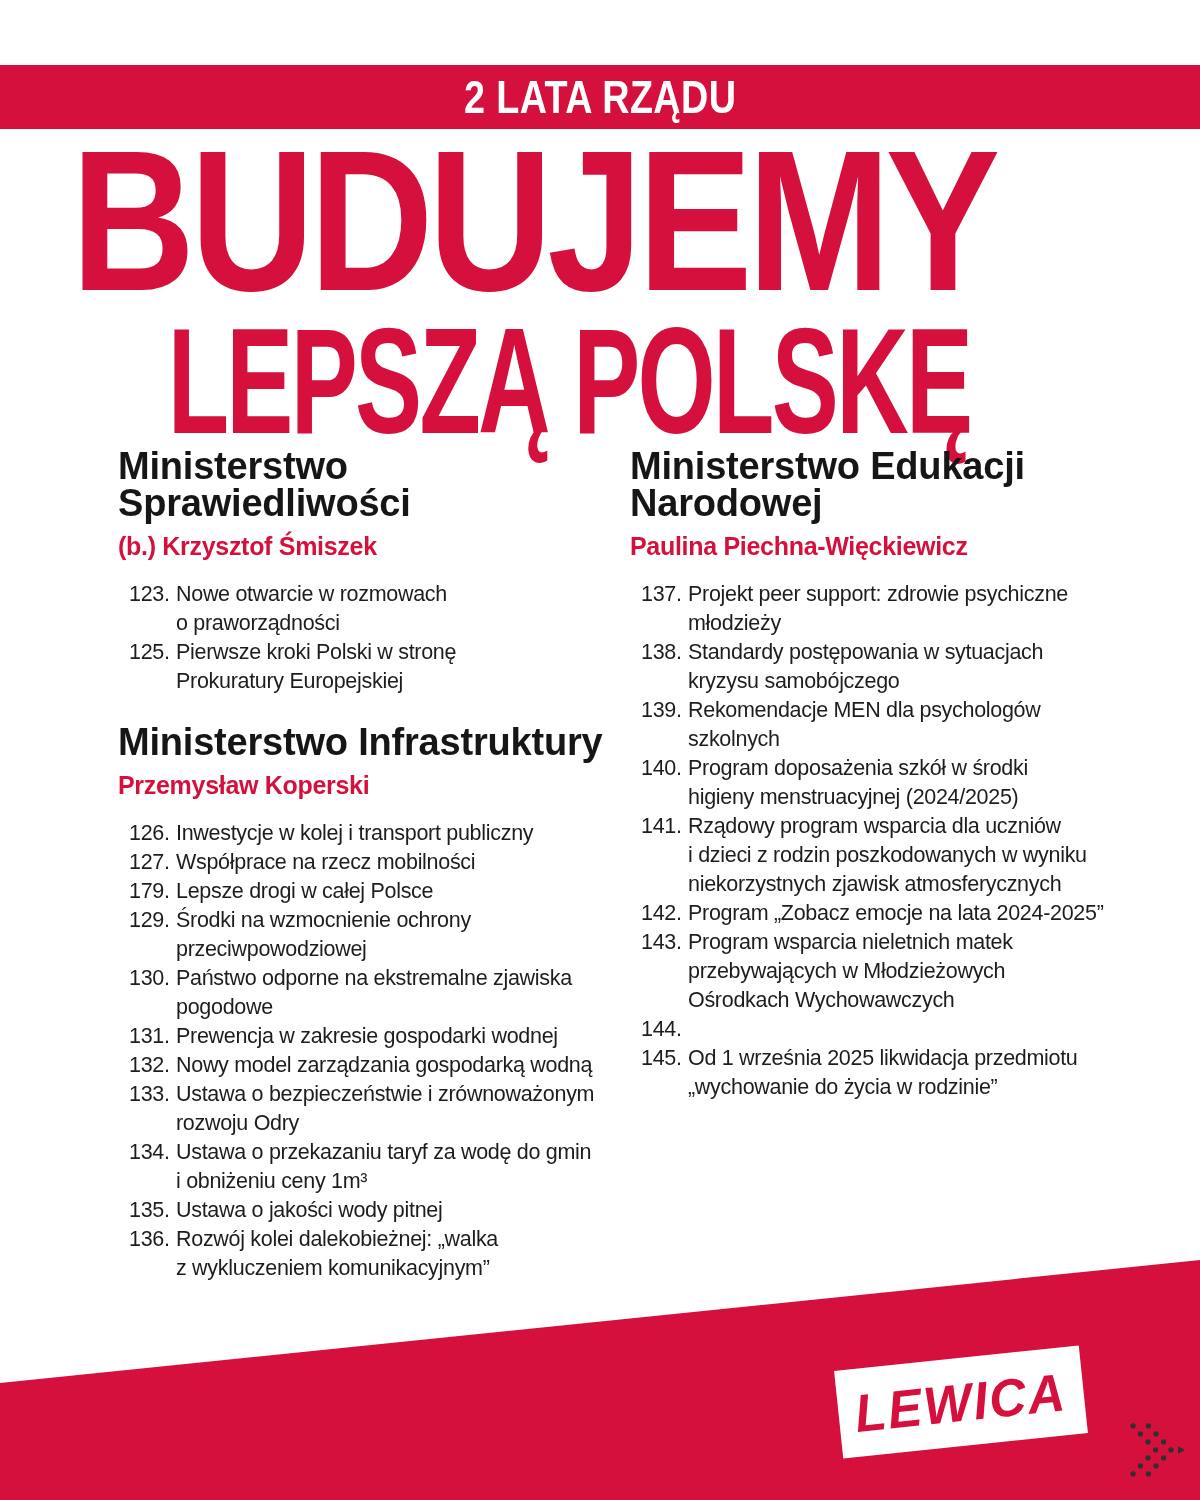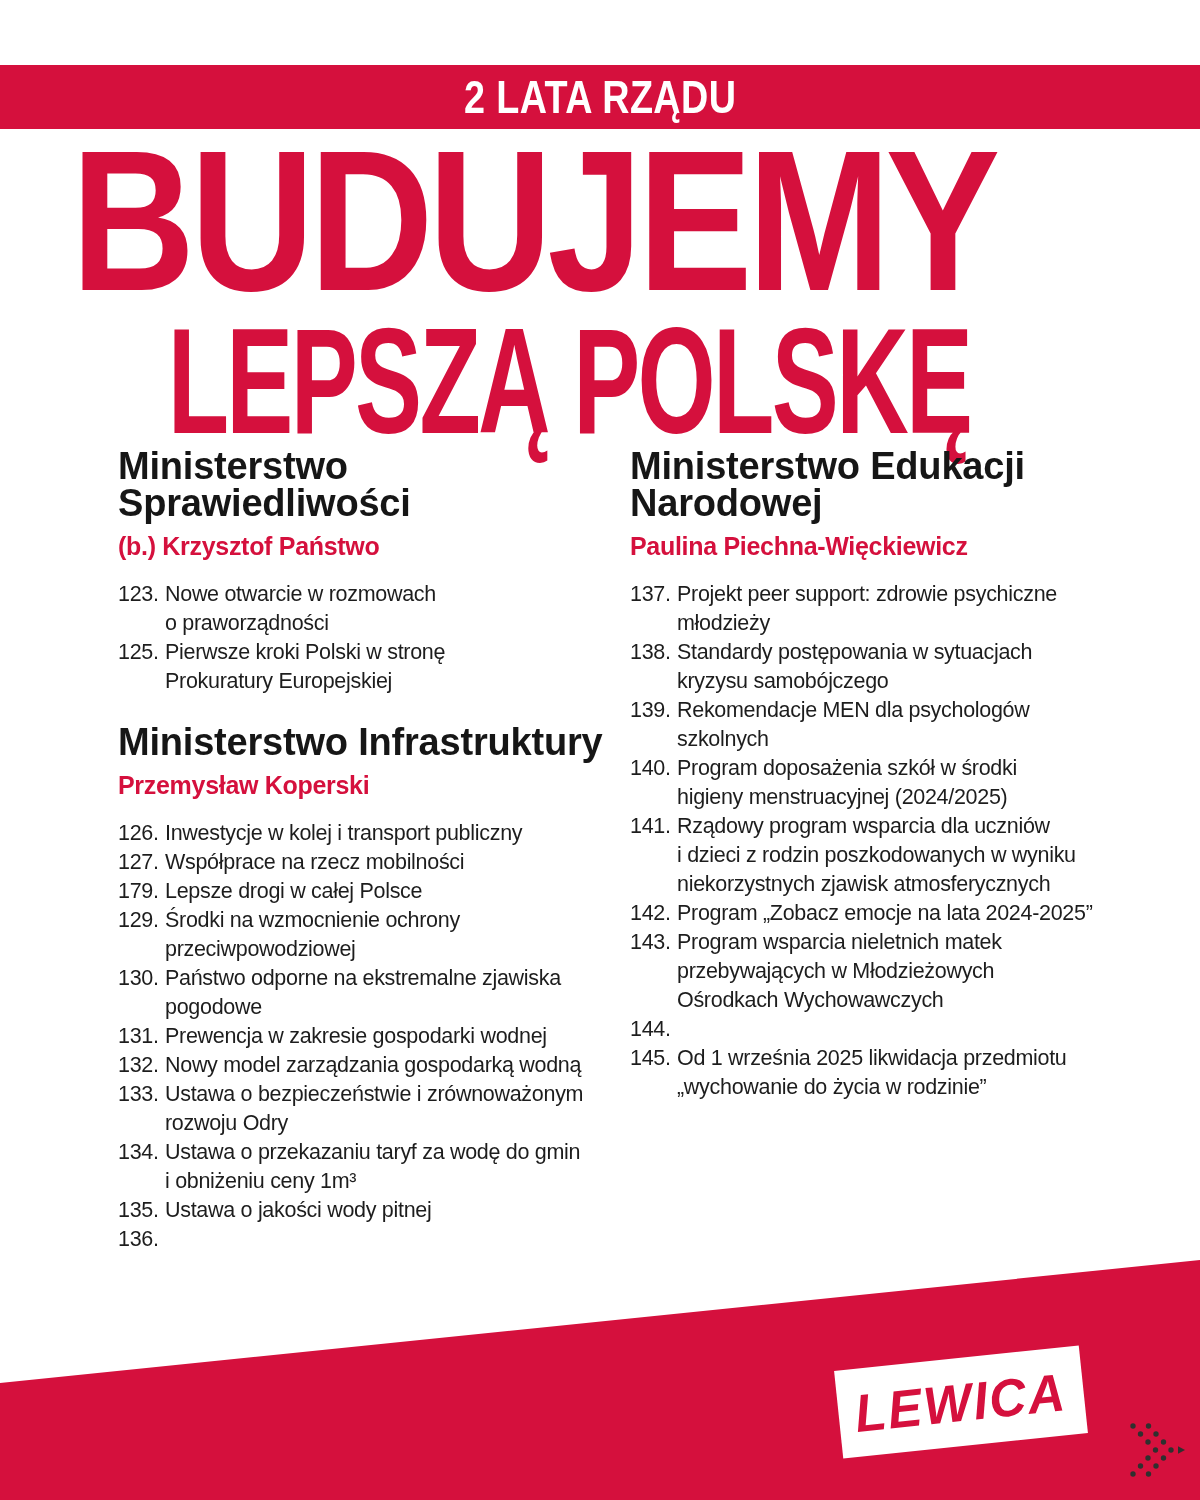--- a/index.html
+++ b/index.html
@@ -50,21 +50,21 @@
   }
   .minister-name {
     margin-top:10px; font-size:25px; line-height:29px; font-weight:bold;
     color:#d5103d; letter-spacing:-0.3px;
   }
   .items { margin-top:19px; }
   .item {
     display:flex; align-items:flex-start;
     font-size:21.5px; line-height:29px; color:#1d1d1d; letter-spacing:-0.3px;
   }
-  .item .num { flex:0 0 47px; }
+  .item .num { flex:0 0 47px;margin-left:11px; }
   .item .txt { white-space:pre-line; }
 
   
   .bottom-band {
     position:absolute; left:0; bottom:0; width:1200px; height:240px;
     background:#d5103d;
     -webkit-clip-path:polygon(0 123px, 100% 0, 100% 100%, 0 100%);
     clip-path:polygon(0 123px, 100% 0, 100% 100%, 0 100%);
   }
   .lewica-box {
@@ -90,21 +90,21 @@
 
   <div class="headline">
     <span class="l1">BUDUJEMY</span>
     <span class="l2">LEPSZĄ POLSKĘ</span>
   </div>
 
   <div class="col col-left">
       <section class="ministry">
         <h2 class="ministry-title">Ministerstwo
 Sprawiedliwości</h2>
-        <div class="minister-name">(b.) Krzysztof Państwo</div>
+        <div class="minister-name">(b.) Krzysztof Śmiszek</div>
         <div class="items">
           <div class="item">
             <span class="num">123.</span>
             <span class="txt">Nowe otwarcie w rozmowach
 o praworządności</span>
           </div>
           <div class="item">
             <span class="num">125.</span>
             <span class="txt">Pierwsze kroki Polski w stronę
 Prokuratury Europejskiej</span>
@@ -154,20 +154,22 @@
             <span class="num">134.</span>
             <span class="txt">Ustawa o przekazaniu taryf za wodę do gmin
 i obniżeniu ceny 1m³</span>
           </div>
           <div class="item">
             <span class="num">135.</span>
             <span class="txt">Ustawa o jakości wody pitnej</span>
           </div>
           <div class="item">
             <span class="num">136.</span>
+            <span class="txt">Rozwój kolei dalekobieżnej: „walka
+z wykluczeniem komunikacyjnym”</span>
           </div>
         </div>
       </section>
     </div>
   <div class="col col-right">
       <section class="ministry">
         <h2 class="ministry-title">Ministerstwo Edukacji
 Narodowej</h2>
         <div class="minister-name">Paulina Piechna-Więckiewicz</div>
         <div class="items">

